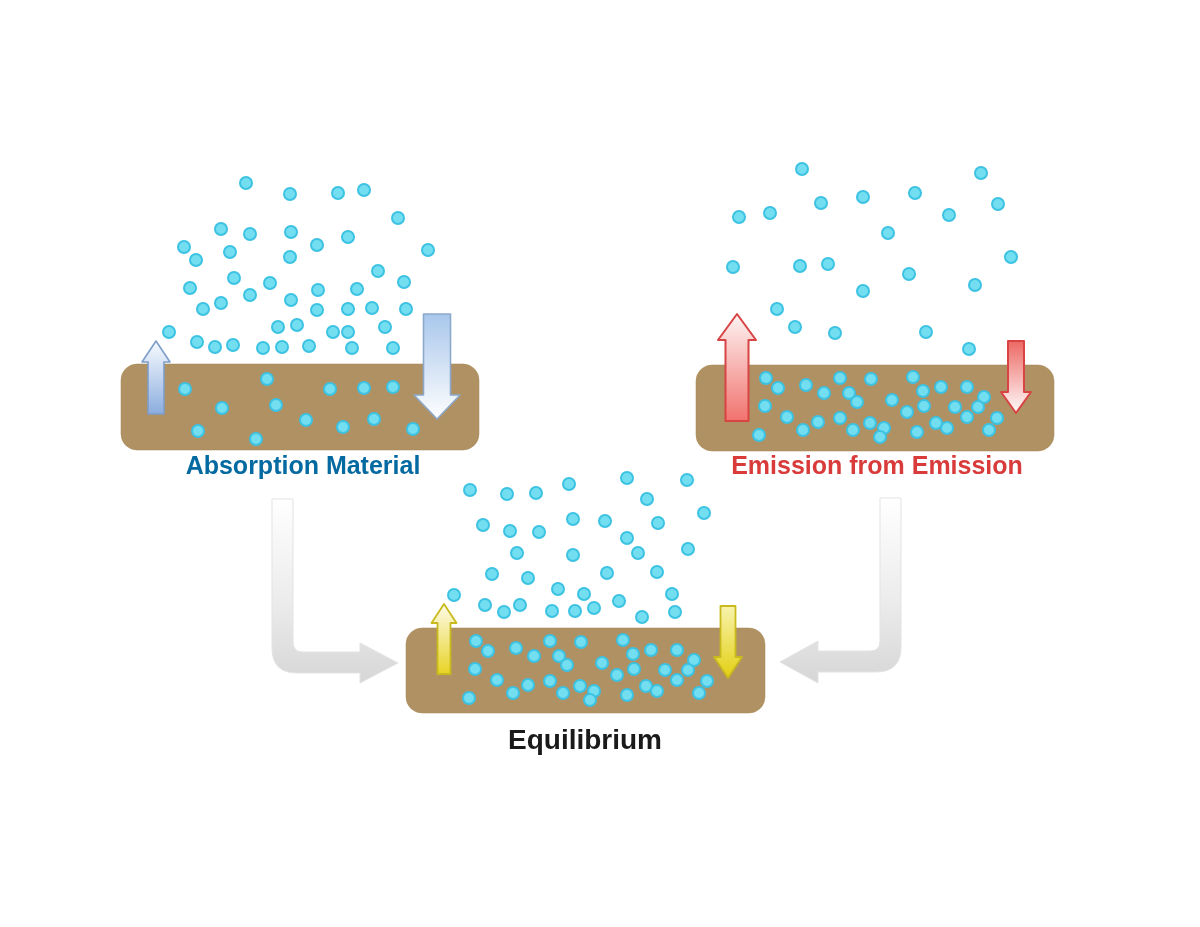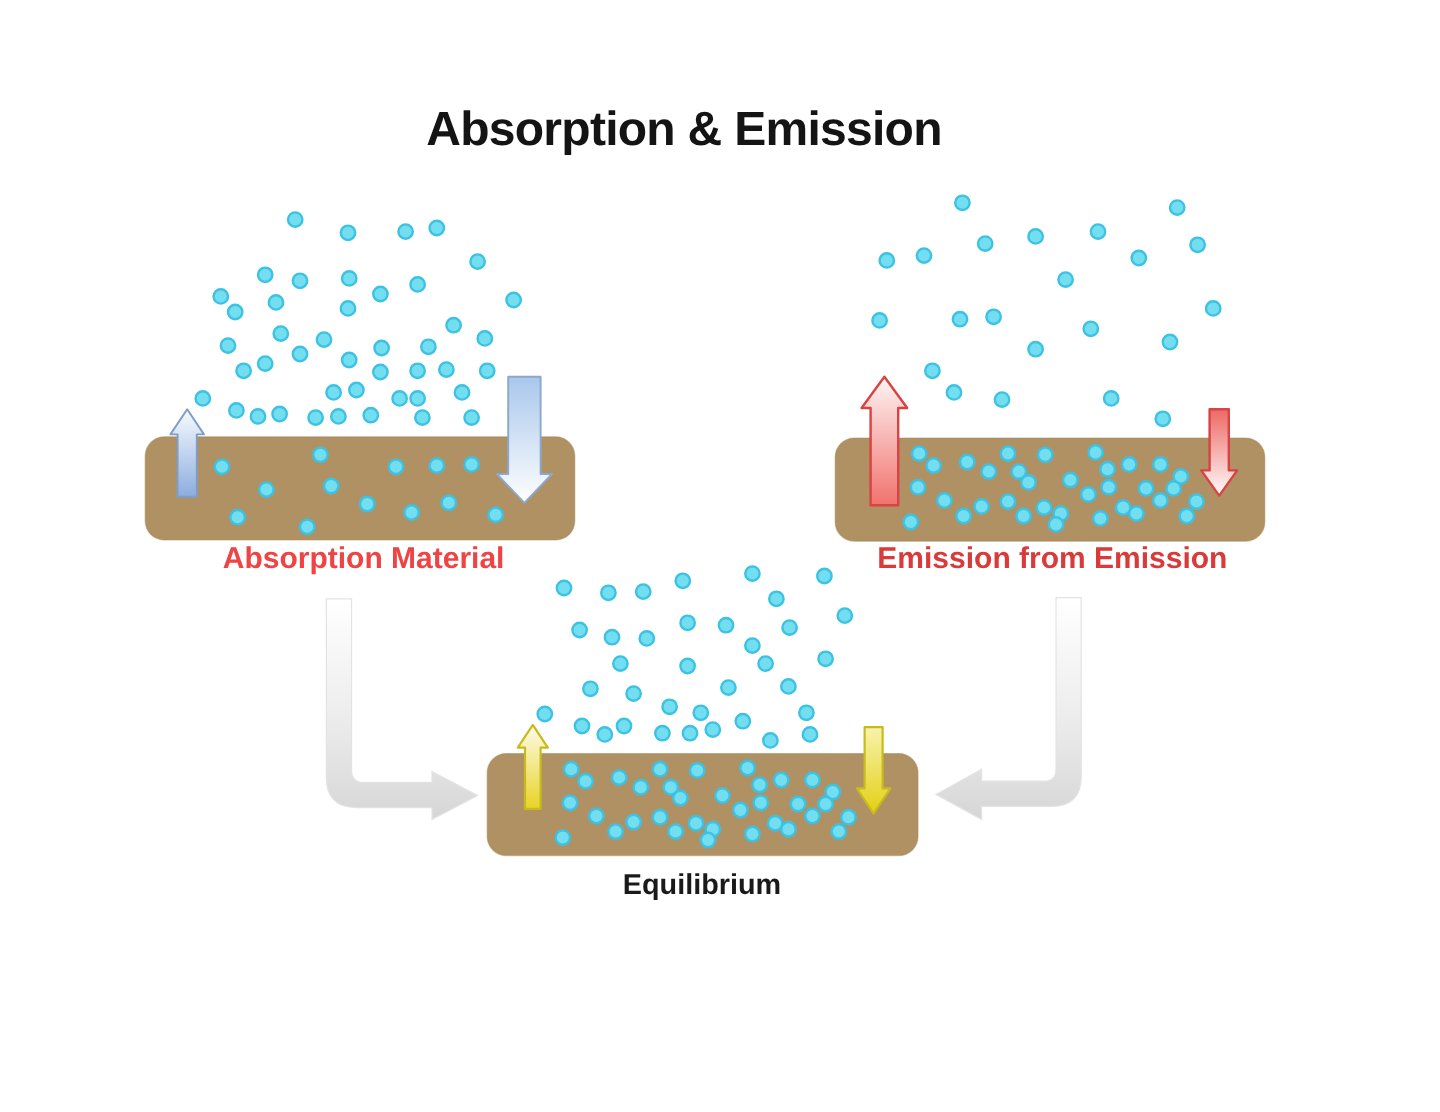--- a/index.html
+++ b/index.html
@@ -6,21 +6,21 @@
   body{width:1200px;height:927px;position:relative;overflow:hidden;
        font-family:"Liberation Sans",sans-serif;}
   .stage{position:absolute;left:0;top:0;width:1200px;height:927px;}
   svg.scene{position:absolute;left:0;top:0;}
   .title{position:absolute;left:570px;top:86px;transform:translateX(-50%);
          font-size:40px;font-weight:800;letter-spacing:-0.6px;white-space:nowrap;margin:0;}
   .panel-label{position:absolute;transform:translateX(-50%);
                font-size:25px;font-weight:700;white-space:nowrap;}
   .label-absorption{left:303px;top:451px;}
   .label-emission{left:877px;top:451px;}
-  .label-equilibrium{left:585px;top:724px;font-size:24px;}
+  .label-equilibrium{left:585px;top:724px;font-size:28px;}
 </style>
 </head>
 <body style="background: rgb(255, 255, 255);">
 
 <div class="stage">
 
   <svg class="scene" width="1200" height="927" viewBox="0 0 1200 927">
     <defs>
       <linearGradient id="gradBlueUp" x1="0" y1="0" x2="0" y2="1">
         <stop offset="0" stop-color="#f8fbff"></stop>
@@ -249,19 +249,18 @@
         <circle cx="699" cy="693" r="6" fill="#74def1" stroke="#3cc2e2" stroke-width="2"></circle>
         <circle cx="469" cy="698" r="6" fill="#74def1" stroke="#3cc2e2" stroke-width="2"></circle>
         <circle cx="563" cy="693" r="6" fill="#74def1" stroke="#3cc2e2" stroke-width="2"></circle>
         <circle cx="590" cy="700" r="6" fill="#74def1" stroke="#3cc2e2" stroke-width="2"></circle>
         <circle cx="627" cy="695" r="6" fill="#74def1" stroke="#3cc2e2" stroke-width="2"></circle>
         <circle cx="657" cy="691" r="6" fill="#74def1" stroke="#3cc2e2" stroke-width="2"></circle>
         <circle cx="707" cy="681" r="6" fill="#74def1" stroke="#3cc2e2" stroke-width="2"></circle>
       </g>
   </svg>
 
-  <h1 class="title" style="color: rgb(20, 20, 20);">Absorption &amp; Emission</h1>
-
-  <div class="panel-label label-absorption" style="color: #ef4444;">Absorption Material</div>
+
+  <div class="panel-label label-absorption" style="color: #0369a1;">Absorption Material</div>
   <div class="panel-label label-emission" style="color: rgb(217, 59, 59);">Emission from Emission</div>
   <div class="panel-label label-equilibrium" style="color: rgb(26, 26, 26);">Equilibrium</div>
 
 </div>
 
 </body></html>

